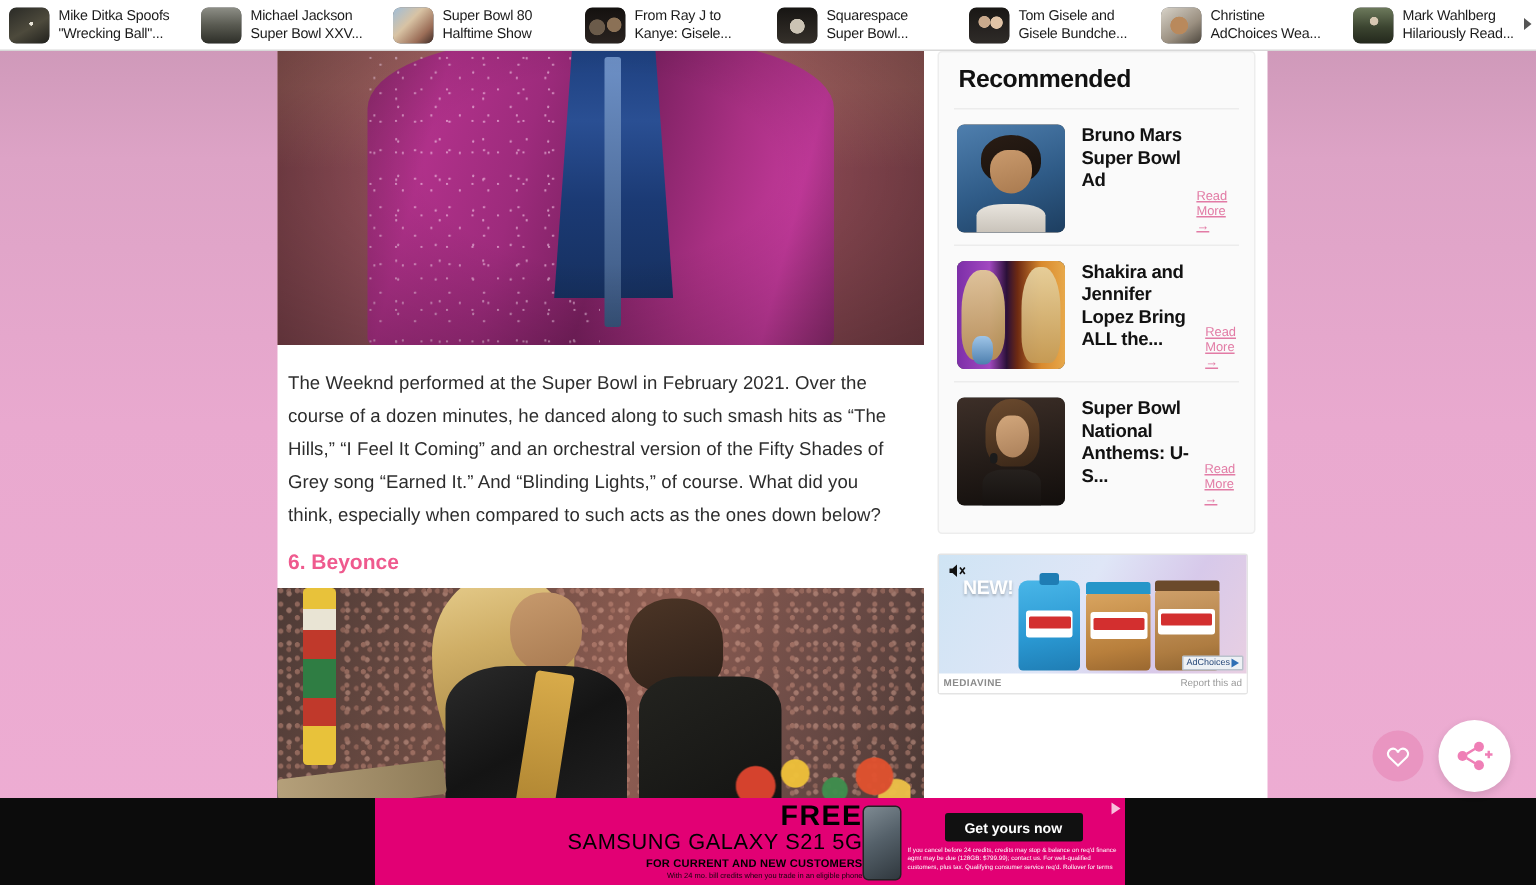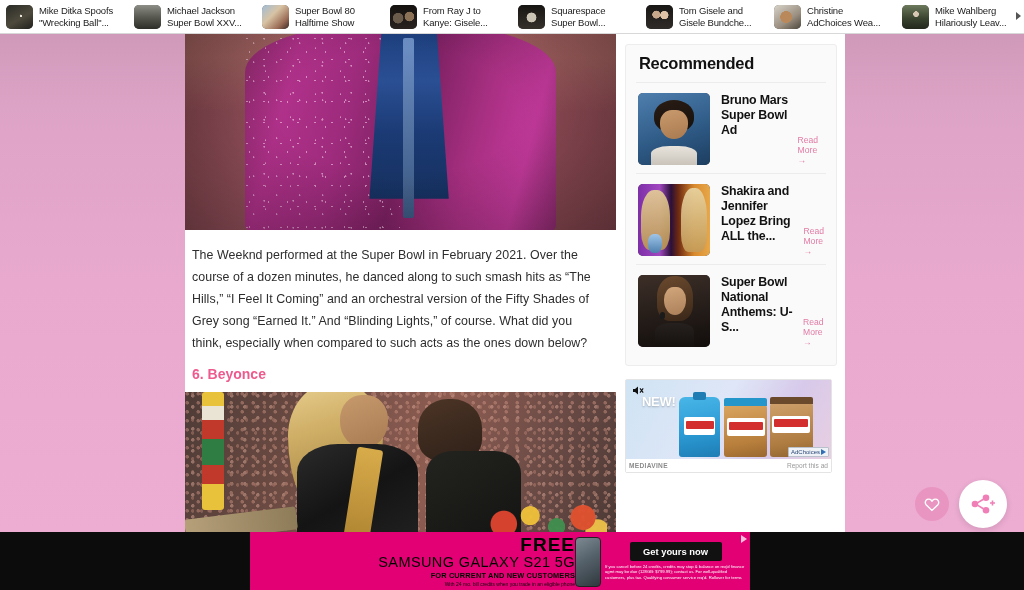--- a/index.html
+++ b/index.html
@@ -60,37 +60,37 @@
   .sec-head {
     font-size:14px; font-weight:bold; color:#ef5a8e;
     padding:12px 0 0 7px;
   }
   .hero2 {
     width:431px; height:164px; margin-top:10px; position:relative; overflow:hidden;
     background:#2e2a24;
   }
 
   
-  .sidebar { position:absolute; left:440px; top:0; width:212px;margin-top:10px; }
+  .sidebar { position:absolute; left:440px; top:0; width:212px; }
   .rec-card {
     background:#fafafa; border:1px solid #ededed; border-radius:3px;
     padding:8px 10px 10px 10px;
   }
   .rec-title {
     font-size:16.5px; font-weight:bold; color:#111; letter-spacing:-.3px;
     padding:1px 0 9px 3px;
   }
   .rec-item { display:flex; gap:11px; padding:10px 2px 8px 2px; border-top:1px solid #ececec; }
   .rec-thumb { width:72px; height:72px; border-radius:5px; flex:0 0 auto; overflow:hidden; background:#444; position:relative; }
   .rec-right { flex:1; min-width:0; display:flex; flex-direction:row; }
   .rec-head {
     font-size:12.4px; font-weight:bold; line-height:15px; color:#121212;
     letter-spacing:-.2px;
   }
-  .rec-more { font-size:8.6px; color:#e27ba5; margin-top:auto; padding-top:7px; }
+  .rec-more { font-size:8.6px; color:#e27ba5; margin-top:auto; padding-top:7px;text-decoration:underline; }
 
   .adbox {
     margin-top:13px; width:207px;
     border:1px solid #e4e4e4; background:#fff; border-radius:2px;
   }
   .adcreative {
     height:79px; position:relative; overflow:hidden;
     background:linear-gradient(120deg,#cfe4f4 0%,#dfe6f7 45%,#d7c9ea 72%,#e8cfe2 100%);
   }
   .adfoot {
@@ -222,21 +222,21 @@
       </div>
       <div class="sugg-label">Christine AdChoices Wea...</div>
     </div>
 
     <div class="sugg">
       <div class="sugg-thumb">
         <div class="ph" style="background:
           radial-gradient(circle at 52% 38%,#d7c7b2 0 13%,transparent 15%),
           linear-gradient(180deg,#6d7a5c 0%,#3b4430 55%,#23281c 100%);"></div>
       </div>
-      <div class="sugg-label">Mike Wahlberg Hilariously Leav...</div>
+      <div class="sugg-label">Mark Wahlberg Hilariously Read...</div>
     </div>
 
     <div class="strip-arrow"></div>
   </div>
 
   <div class="canvas">
 
     <div class="article">
 
       <div class="hero">

